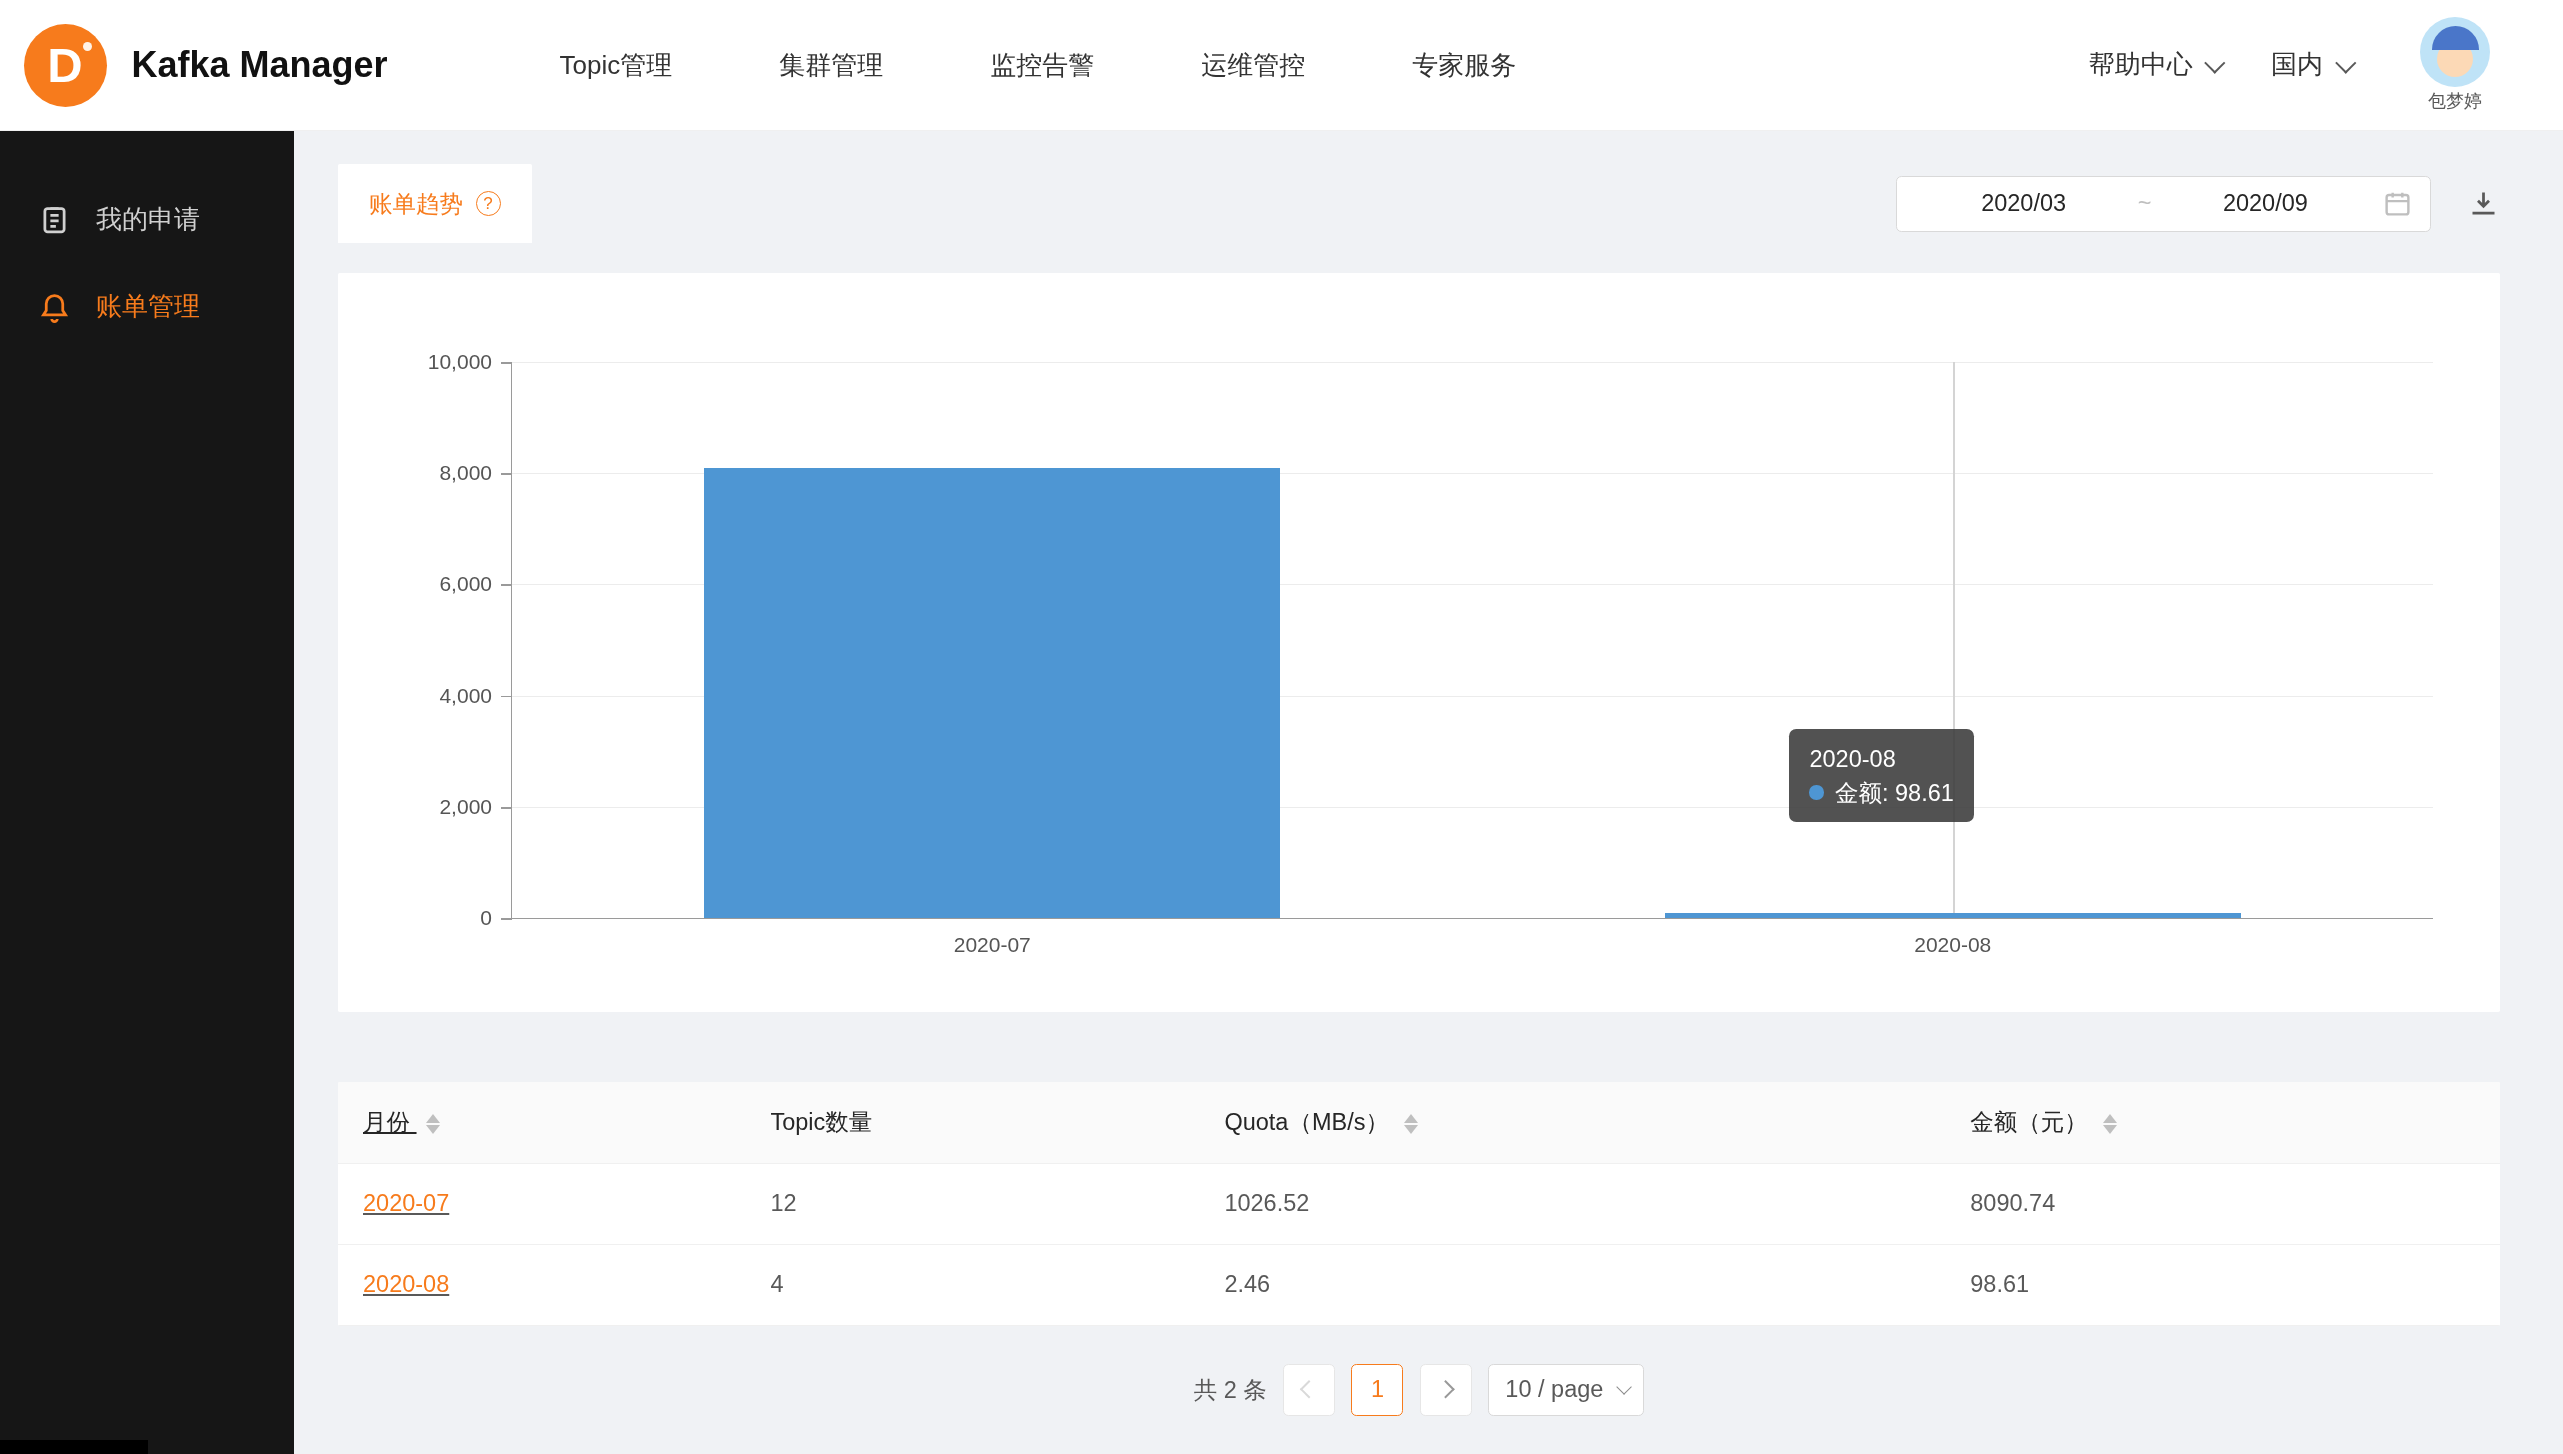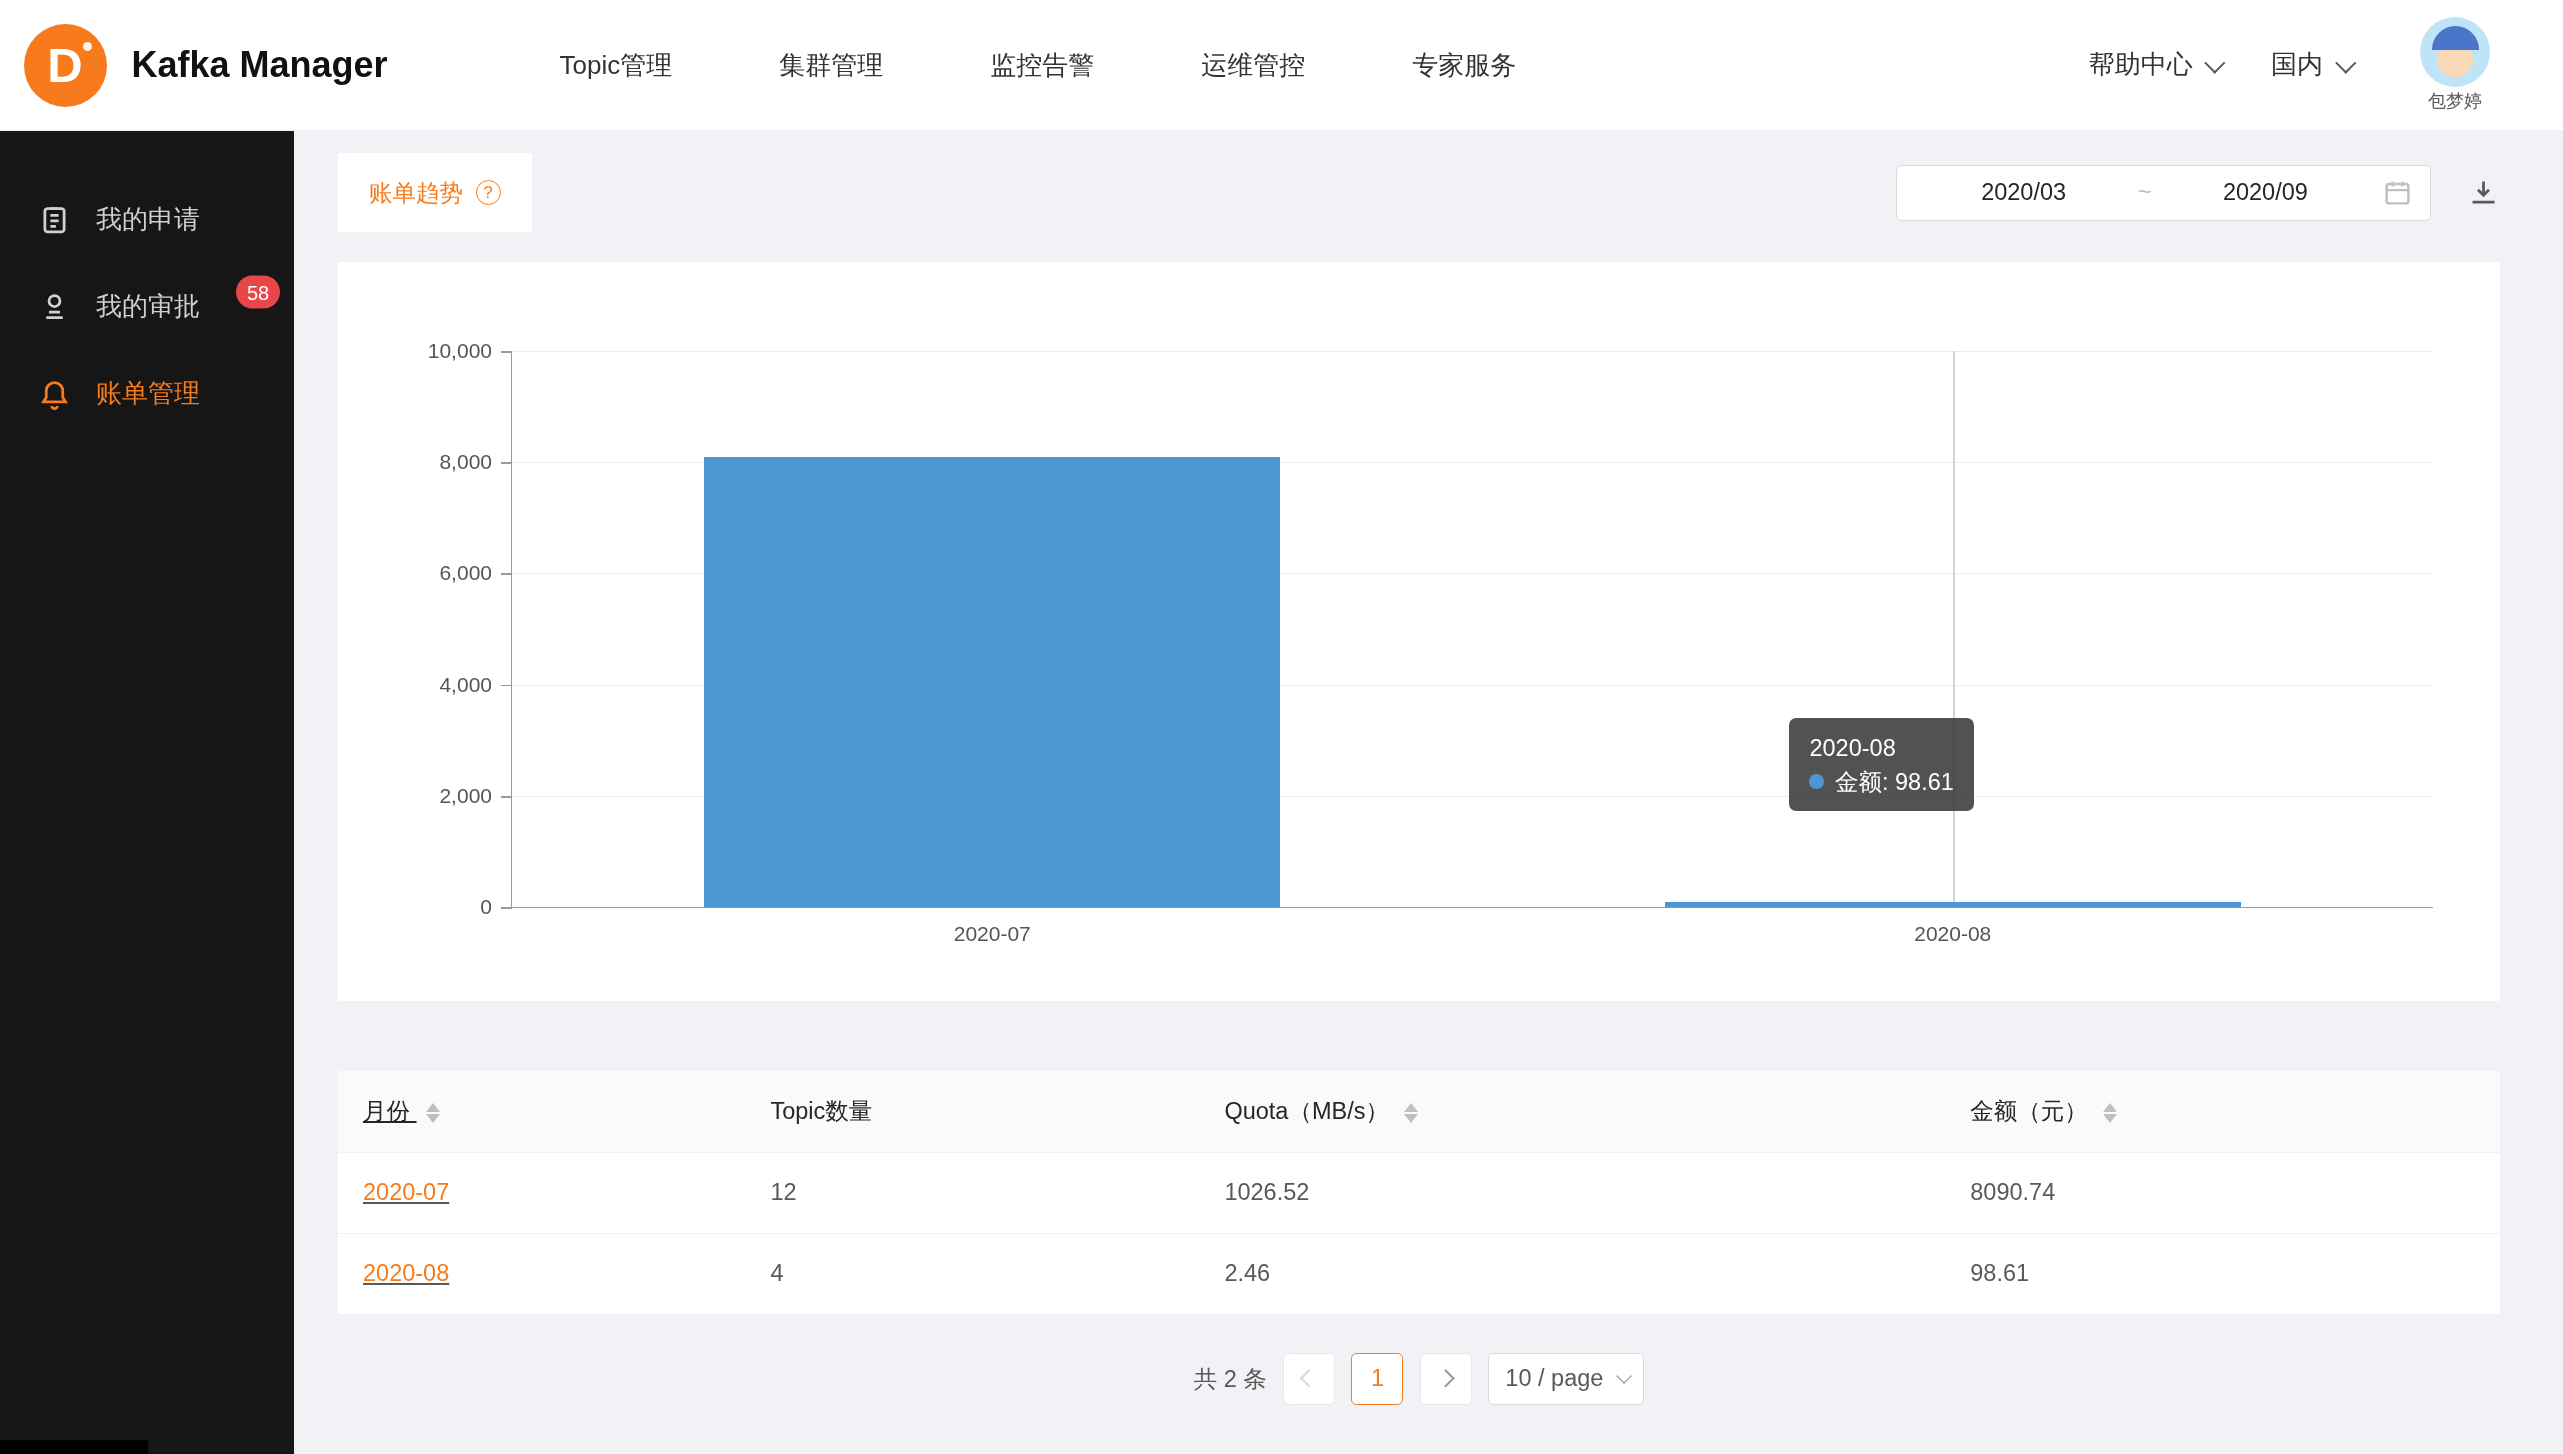--- a/index.html
+++ b/index.html
@@ -30,21 +30,21 @@
   .sidebar { position:fixed; top:131px; left:0; bottom:0; width:294px; background:#161616; padding-top:45px; z-index:20; }
   .side-item { height:87px; display:flex; align-items:center; padding-left:38px; gap:25px;
     font-size:26px; color:#d0d0d0; cursor:pointer; position:relative; }
   .side-item.active { color:#f77b1c; }
   .side-item svg { width:33px; height:33px; stroke:currentColor; fill:none; stroke-width:2; }
   .badge { display:inline-block; background:#e84749; color:#fff; font-size:20px; line-height:1;
     padding:6.3px 11px; border-radius:902px; margin-left:11px; transform:translateY(-14.5px); }
   .side-bottom { position:fixed; left:0; bottom:0; width:148px; height:14.5px; background:#000; z-index:21; }
 
   
-  .main { position:absolute; top:131px; left:294px; right:0; bottom:0; padding:22px 63px 0 44px; }
+  .main { position:absolute; top:131px; left:294px; right:0; bottom:0; padding:33px 63px 0 44px; }
 
   .toolbar { display:flex; justify-content:space-between; align-items:center; }
   .tab { background:#fff; height:79px; padding:0 31px; display:flex; align-items:center; gap:12.6px;
     color:#f77b1c; font-size:23.5px; cursor:pointer; border-radius:1.8px 1.8px 0 0; }
   .qicon { width:25px; height:25px; border:1.8px solid #f77b1c; border-radius:50%; display:flex;
     align-items:center; justify-content:center; font-size:17px; color:#f77b1c; }
   .toolbar-right { display:flex; align-items:center; gap:36px; }
   .date-range { width:535px; height:56px; background:#fff; border:0.9px solid #d9d9d9; border-radius:5.4px;
     display:flex; align-items:center; padding:0 18px; font-size:23.5px; color:#262626; cursor:pointer; }
   .date-val { flex:1; text-align:center; }
@@ -133,28 +133,20 @@
 </div>
 
 <div class="sidebar">
   <div class="side-item">
     <svg viewBox="0 0 24 24">
       <rect x="5" y="4" width="14" height="17" rx="2"></rect>
         <path d="M9 4h6M9 9h6M9 13h6M9 17h4"></path>
     </svg>
     <span>我的申请</span>
   </div>
-  <div class="side-item">
-    <svg viewBox="0 0 24 24">
-      <circle cx="12" cy="8" r="4"></circle>
-        <path d="M6 20h12M8 16h8"></path>
-    </svg>
-    <span>我的审批</span>
-    <span class="badge">58</span>
-  </div>
   <div class="side-item active">
     <svg viewBox="0 0 24 24">
       <path d="M12 4a6 6 0 0 1 6 6v5l2 3H4l2-3v-5a6 6 0 0 1 6-6z"></path>
         <path d="M10 21a2 2 0 0 0 4 0"></path>
     </svg>
     <span>账单管理</span>
   </div>
 </div>
 <div class="side-bottom"></div>
 

